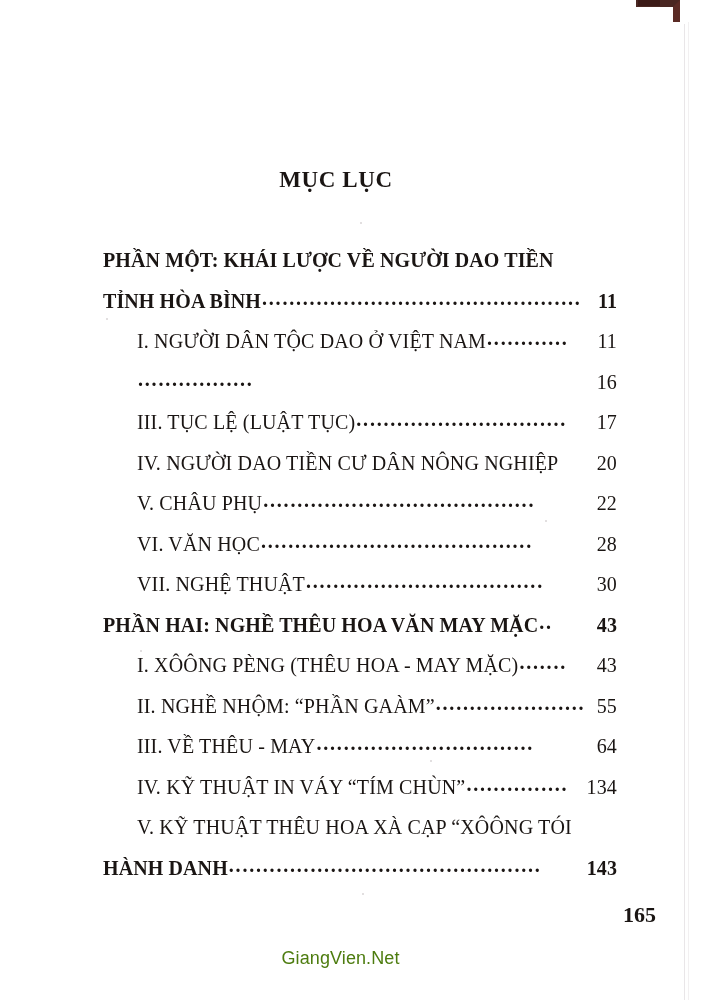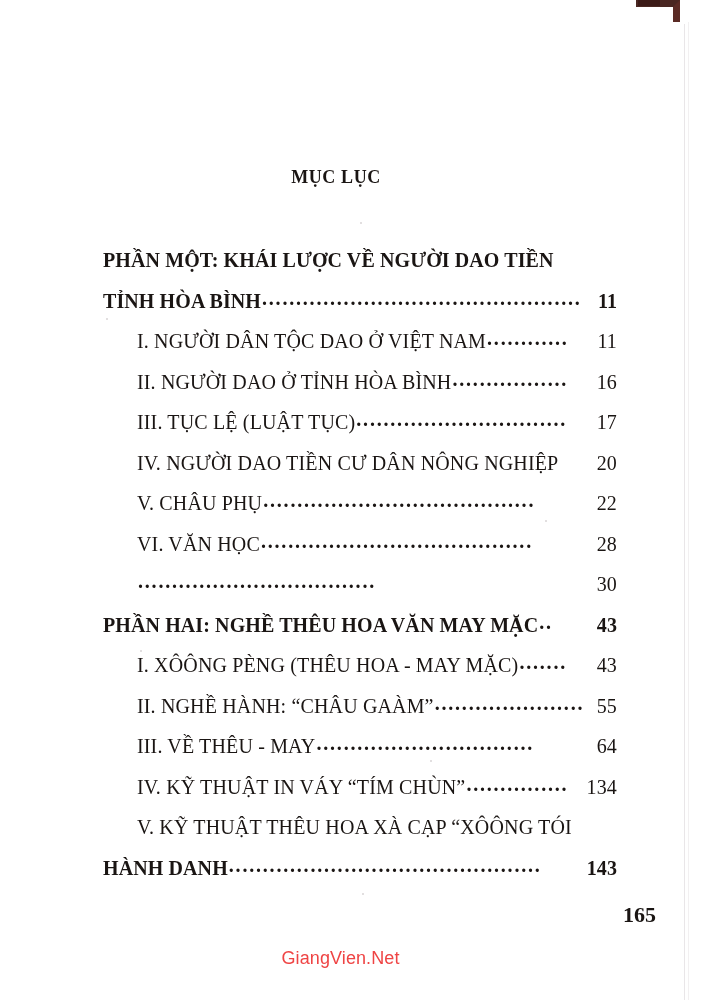--- a/index.html
+++ b/index.html
@@ -54,21 +54,21 @@
     background: #f2f0f1;
   }
 
   
   .toc-title {
     position: absolute;
     top: 167px;
     left: 0;
     width: 672px;
     text-align: center;
-    font-size: 18px;
+    font-size: 23px;
     font-weight: bold;
     letter-spacing: 0.6px;
   }
 
   
   .toc-list {
     position: absolute;
     top: 240px;
     left: 103px;
     width: 514px;
@@ -130,21 +130,21 @@
     padding-left: 28px;
   }
   .watermark {
     position: absolute;
     top: 948px;
     left: 0;
     width: 681px;
     text-align: center;
     font-family: "Liberation Sans", "DejaVu Sans", sans-serif;
     font-size: 18px;
-    color: #ef4444;
+    color: #4d7c0f;
     letter-spacing: 0.1px;
   }
 
   
   .speck {
     position: absolute;
     background: #d8d4d6;
     border-radius: 50%;
   }
 </style>
@@ -177,21 +177,20 @@
         <span class="toc-label">TỈNH HÒA BÌNH</span>
         <span class="toc-dots">...............................................</span>
         <span class="toc-page">11</span>
       </div>
       <div class="toc-row sub">
         <span class="toc-label">I. NGƯỜI DÂN TỘC DAO Ở VIỆT NAM</span>
         <span class="toc-dots">............</span>
         <span class="toc-page">11</span>
       </div>
       <div class="toc-row sub">
-        <span class="toc-label">II. NGƯỜI DAO Ở TỈNH HÒA BÌNH</span>
         <span class="toc-dots">.................</span>
         <span class="toc-page">16</span>
       </div>
       <div class="toc-row sub">
         <span class="toc-label">III. TỤC LỆ (LUẬT TỤC)</span>
         <span class="toc-dots">...............................</span>
         <span class="toc-page">17</span>
       </div>
       <div class="toc-row sub">
         <span class="toc-label">IV. NGƯỜI DAO TIỀN CƯ DÂN NÔNG NGHIỆP</span>
@@ -202,35 +201,36 @@
         <span class="toc-label">V. CHÂU PHỤ</span>
         <span class="toc-dots">........................................</span>
         <span class="toc-page">22</span>
       </div>
       <div class="toc-row sub">
         <span class="toc-label">VI. VĂN HỌC</span>
         <span class="toc-dots">........................................</span>
         <span class="toc-page">28</span>
       </div>
       <div class="toc-row sub">
+        <span class="toc-label">VII. NGHỆ THUẬT</span>
         <span class="toc-dots">...................................</span>
         <span class="toc-page">30</span>
       </div>
       <div class="toc-row part">
         <span class="toc-label">PHẦN HAI: NGHỀ THÊU HOA VĂN MAY MẶC</span>
         <span class="toc-dots">..</span>
         <span class="toc-page">43</span>
       </div>
       <div class="toc-row sub">
         <span class="toc-label">I. XÔÔNG PÈNG (THÊU HOA - MAY MẶC)</span>
         <span class="toc-dots">.......</span>
         <span class="toc-page">43</span>
       </div>
       <div class="toc-row sub">
-        <span class="toc-label">II. NGHỀ HÀNH: “CHÂU GAÀM”</span>
+        <span class="toc-label">II. NGHỀ NHỘM: “PHẦN GAÀM”</span>
         <span class="toc-dots">......................</span>
         <span class="toc-page">55</span>
       </div>
       <div class="toc-row sub">
         <span class="toc-label">III. VỀ THÊU - MAY</span>
         <span class="toc-dots">................................</span>
         <span class="toc-page">64</span>
       </div>
       <div class="toc-row sub">
         <span class="toc-label">IV. KỸ THUẬT IN VÁY “TÍM CHÙN”</span>

